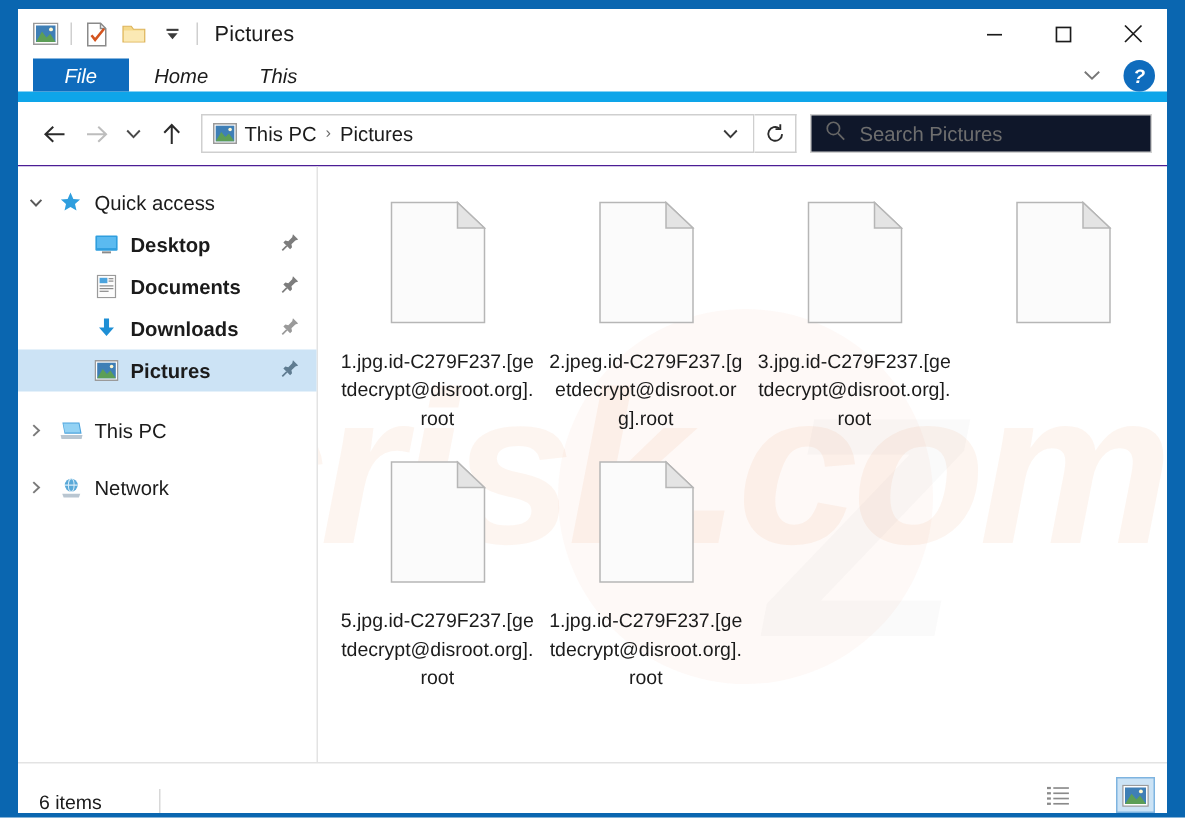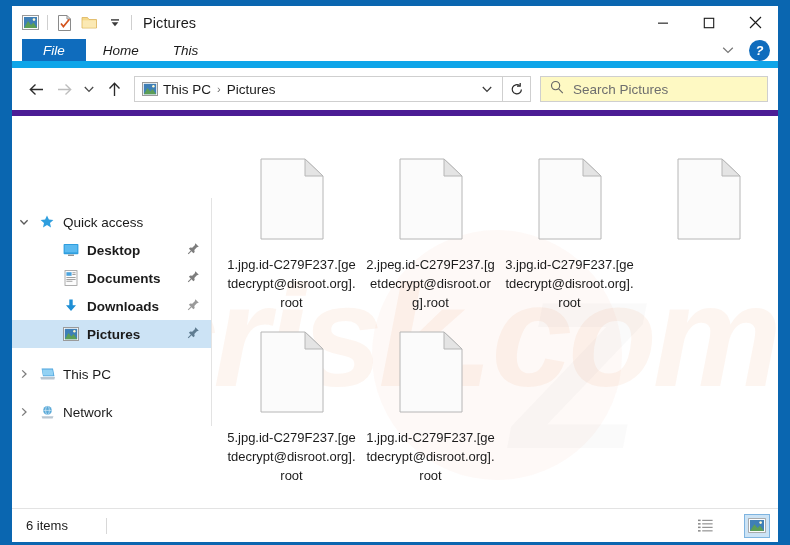--- a/index.html
+++ b/index.html
@@ -159,40 +159,39 @@
     width: 28px; height: 26px;
     display:flex; align-items:center; justify-content:center;
     border: 1px solid #cfcfcf;
     border-left: none;
     background: #fff;
   }
   .searchbox {
     width: 228px;
     height: 26px;
     border: 1px solid #cfcfcf;
-    background: #fef9c3;
+    background: #0f172a;
     display: flex;
     align-items: center;
     margin-left: 9px;
     padding-left: 9px;
     gap: 9px;
   }
   .search-ph {
     font-size: 13.5px;
     color: #6e6e6e;
   }
 
   
   .body-row {
     flex: 1 1 auto;
     display: flex;
     min-height: 0;
     position: relative;
-    border-top: 6px solid #4c1d95;
-    align-items: center;
+    border-top: 1px solid #4c1d95;
   }
 
   .sidebar {
     width: 200px;
     flex: 0 0 200px;
     background: #ffffff;
     border-right: 1px solid #e3e3e3;
     padding-top: 10px;
     position: relative;
     z-index: 2;
@@ -299,21 +298,21 @@
     pointer-events: none;
     user-select: none;
   }
 
   
   .statusbar {
     height: 34px;
     flex: 0 0 34px;
     border-top: 1px solid #e3e3e3;
     display: flex;
-    align-items: center;
+    align-items: flex-end;
     background: #ffffff;
     padding: 0 8px 0 14px;
     gap: 24px;
   }
   .status-text {
     font-size: 13px;
     color: #1b1b1b;
   }
   .status-sep {
     width: 1px; height: 16px;

